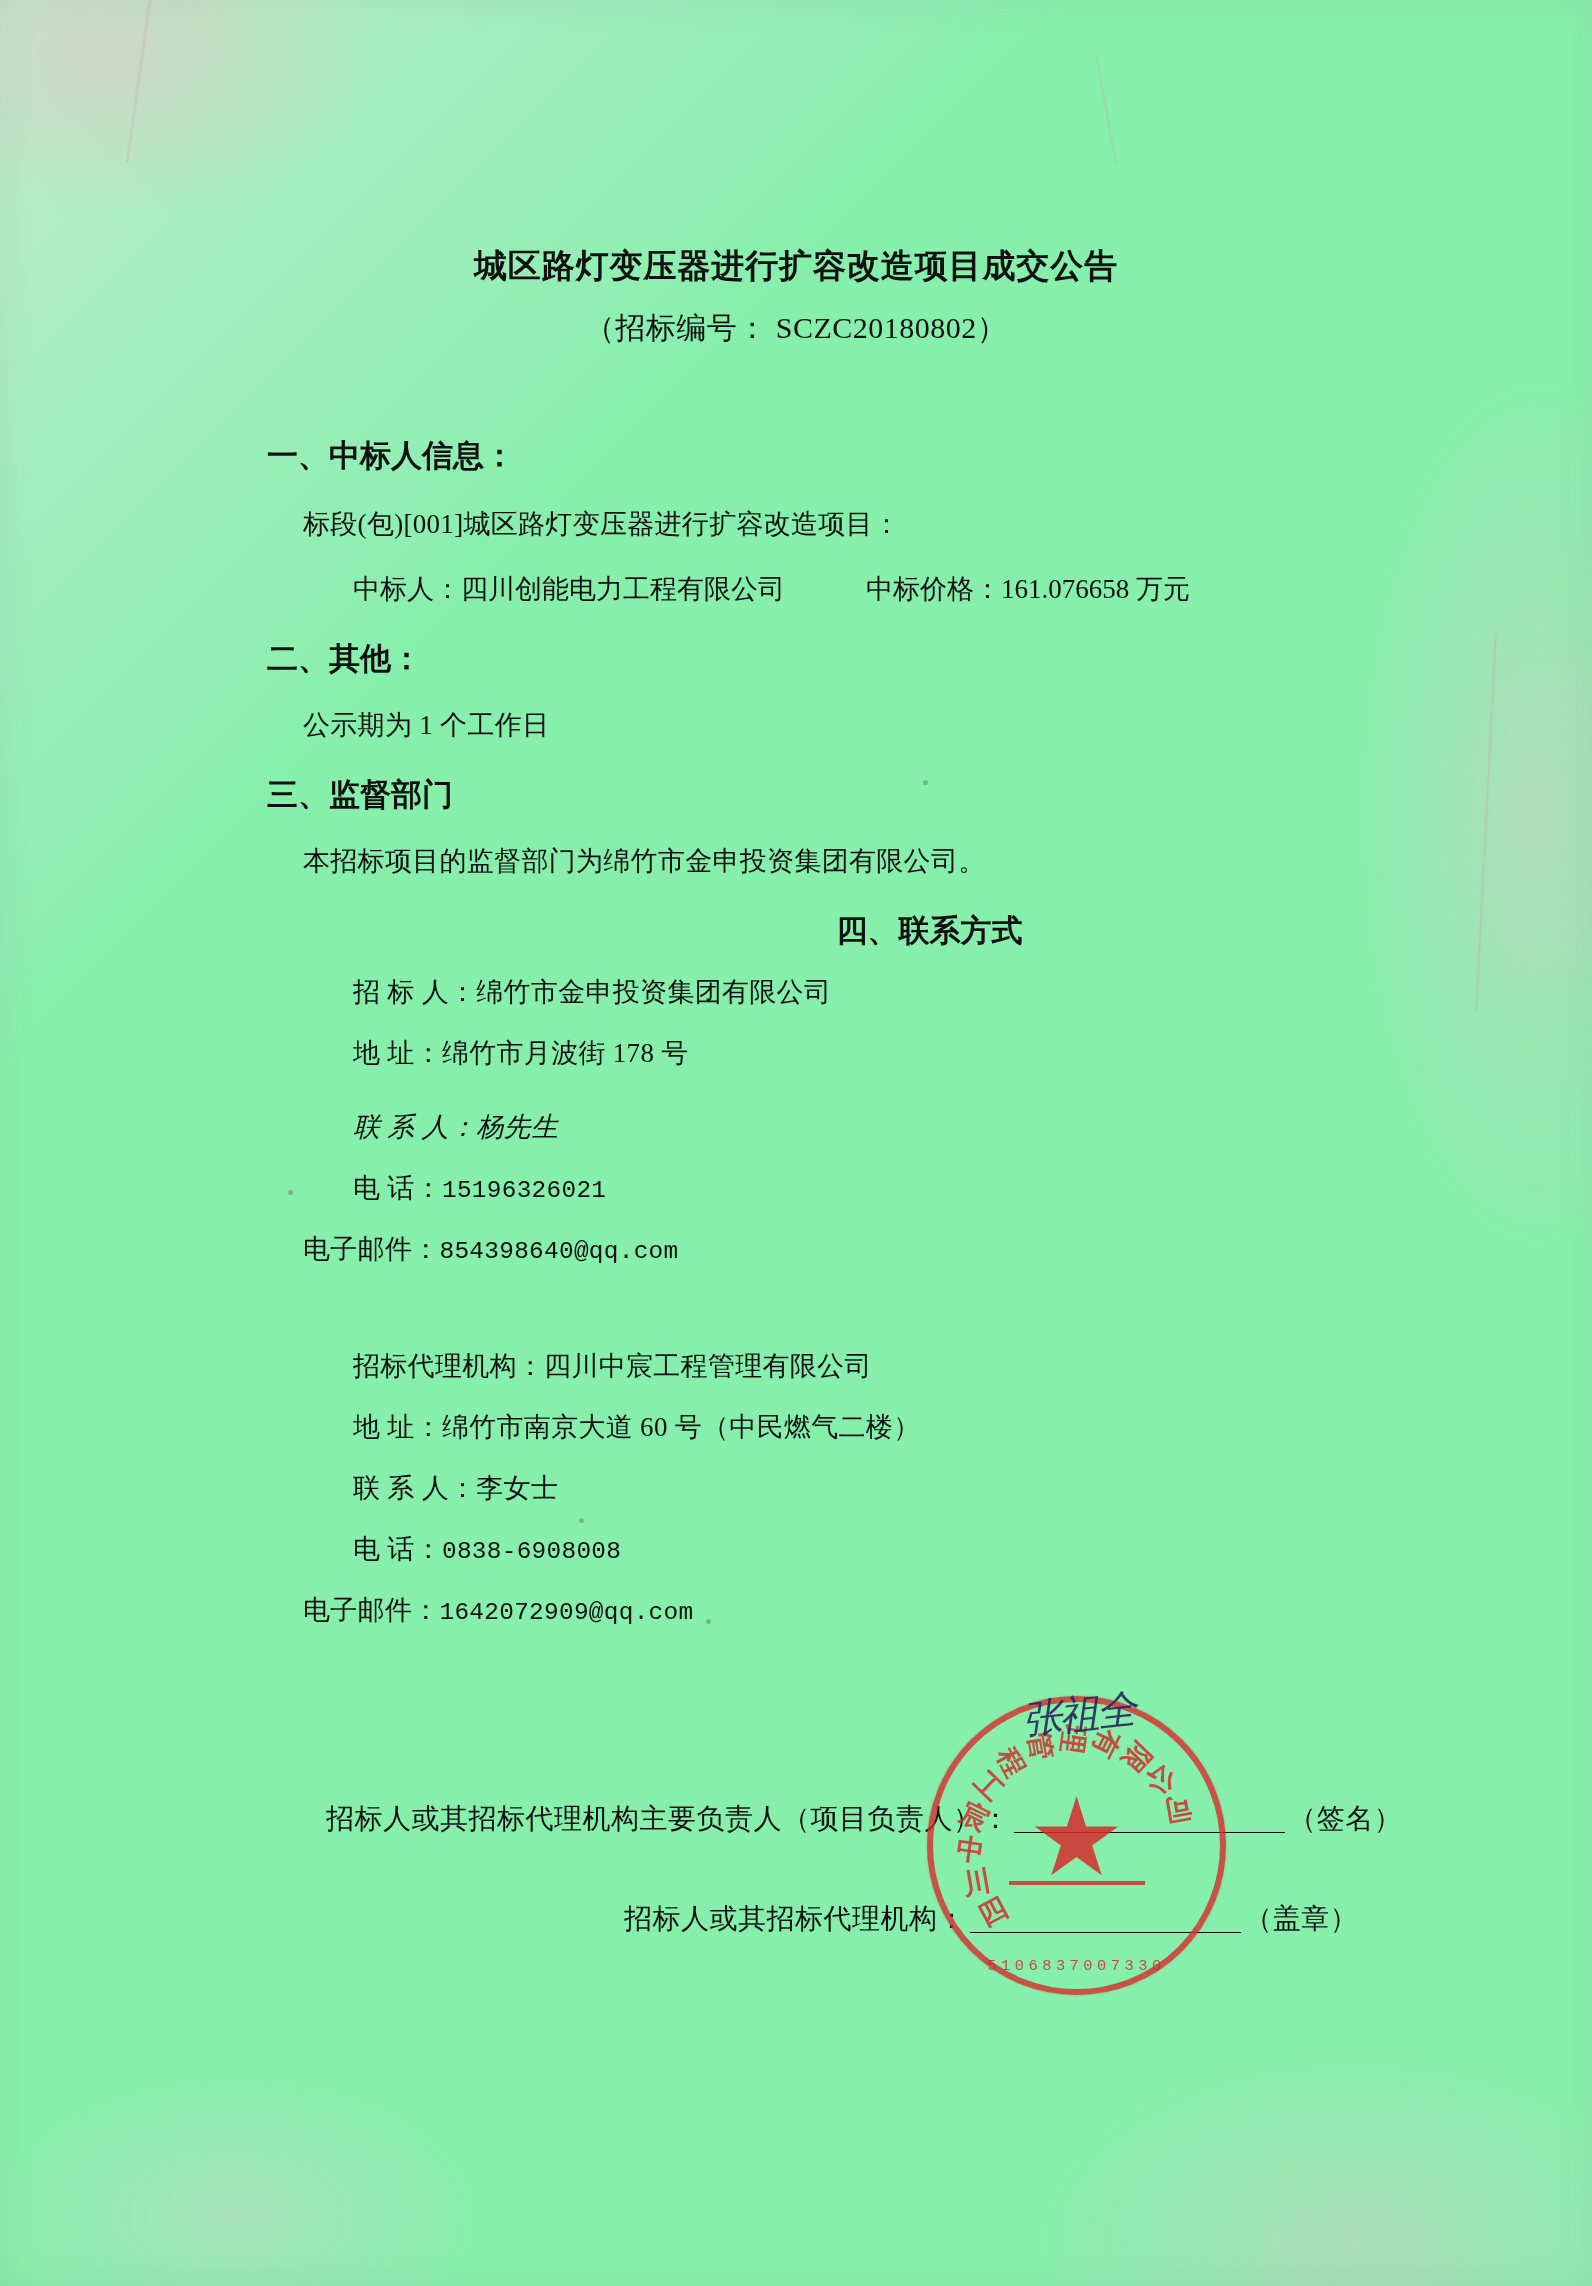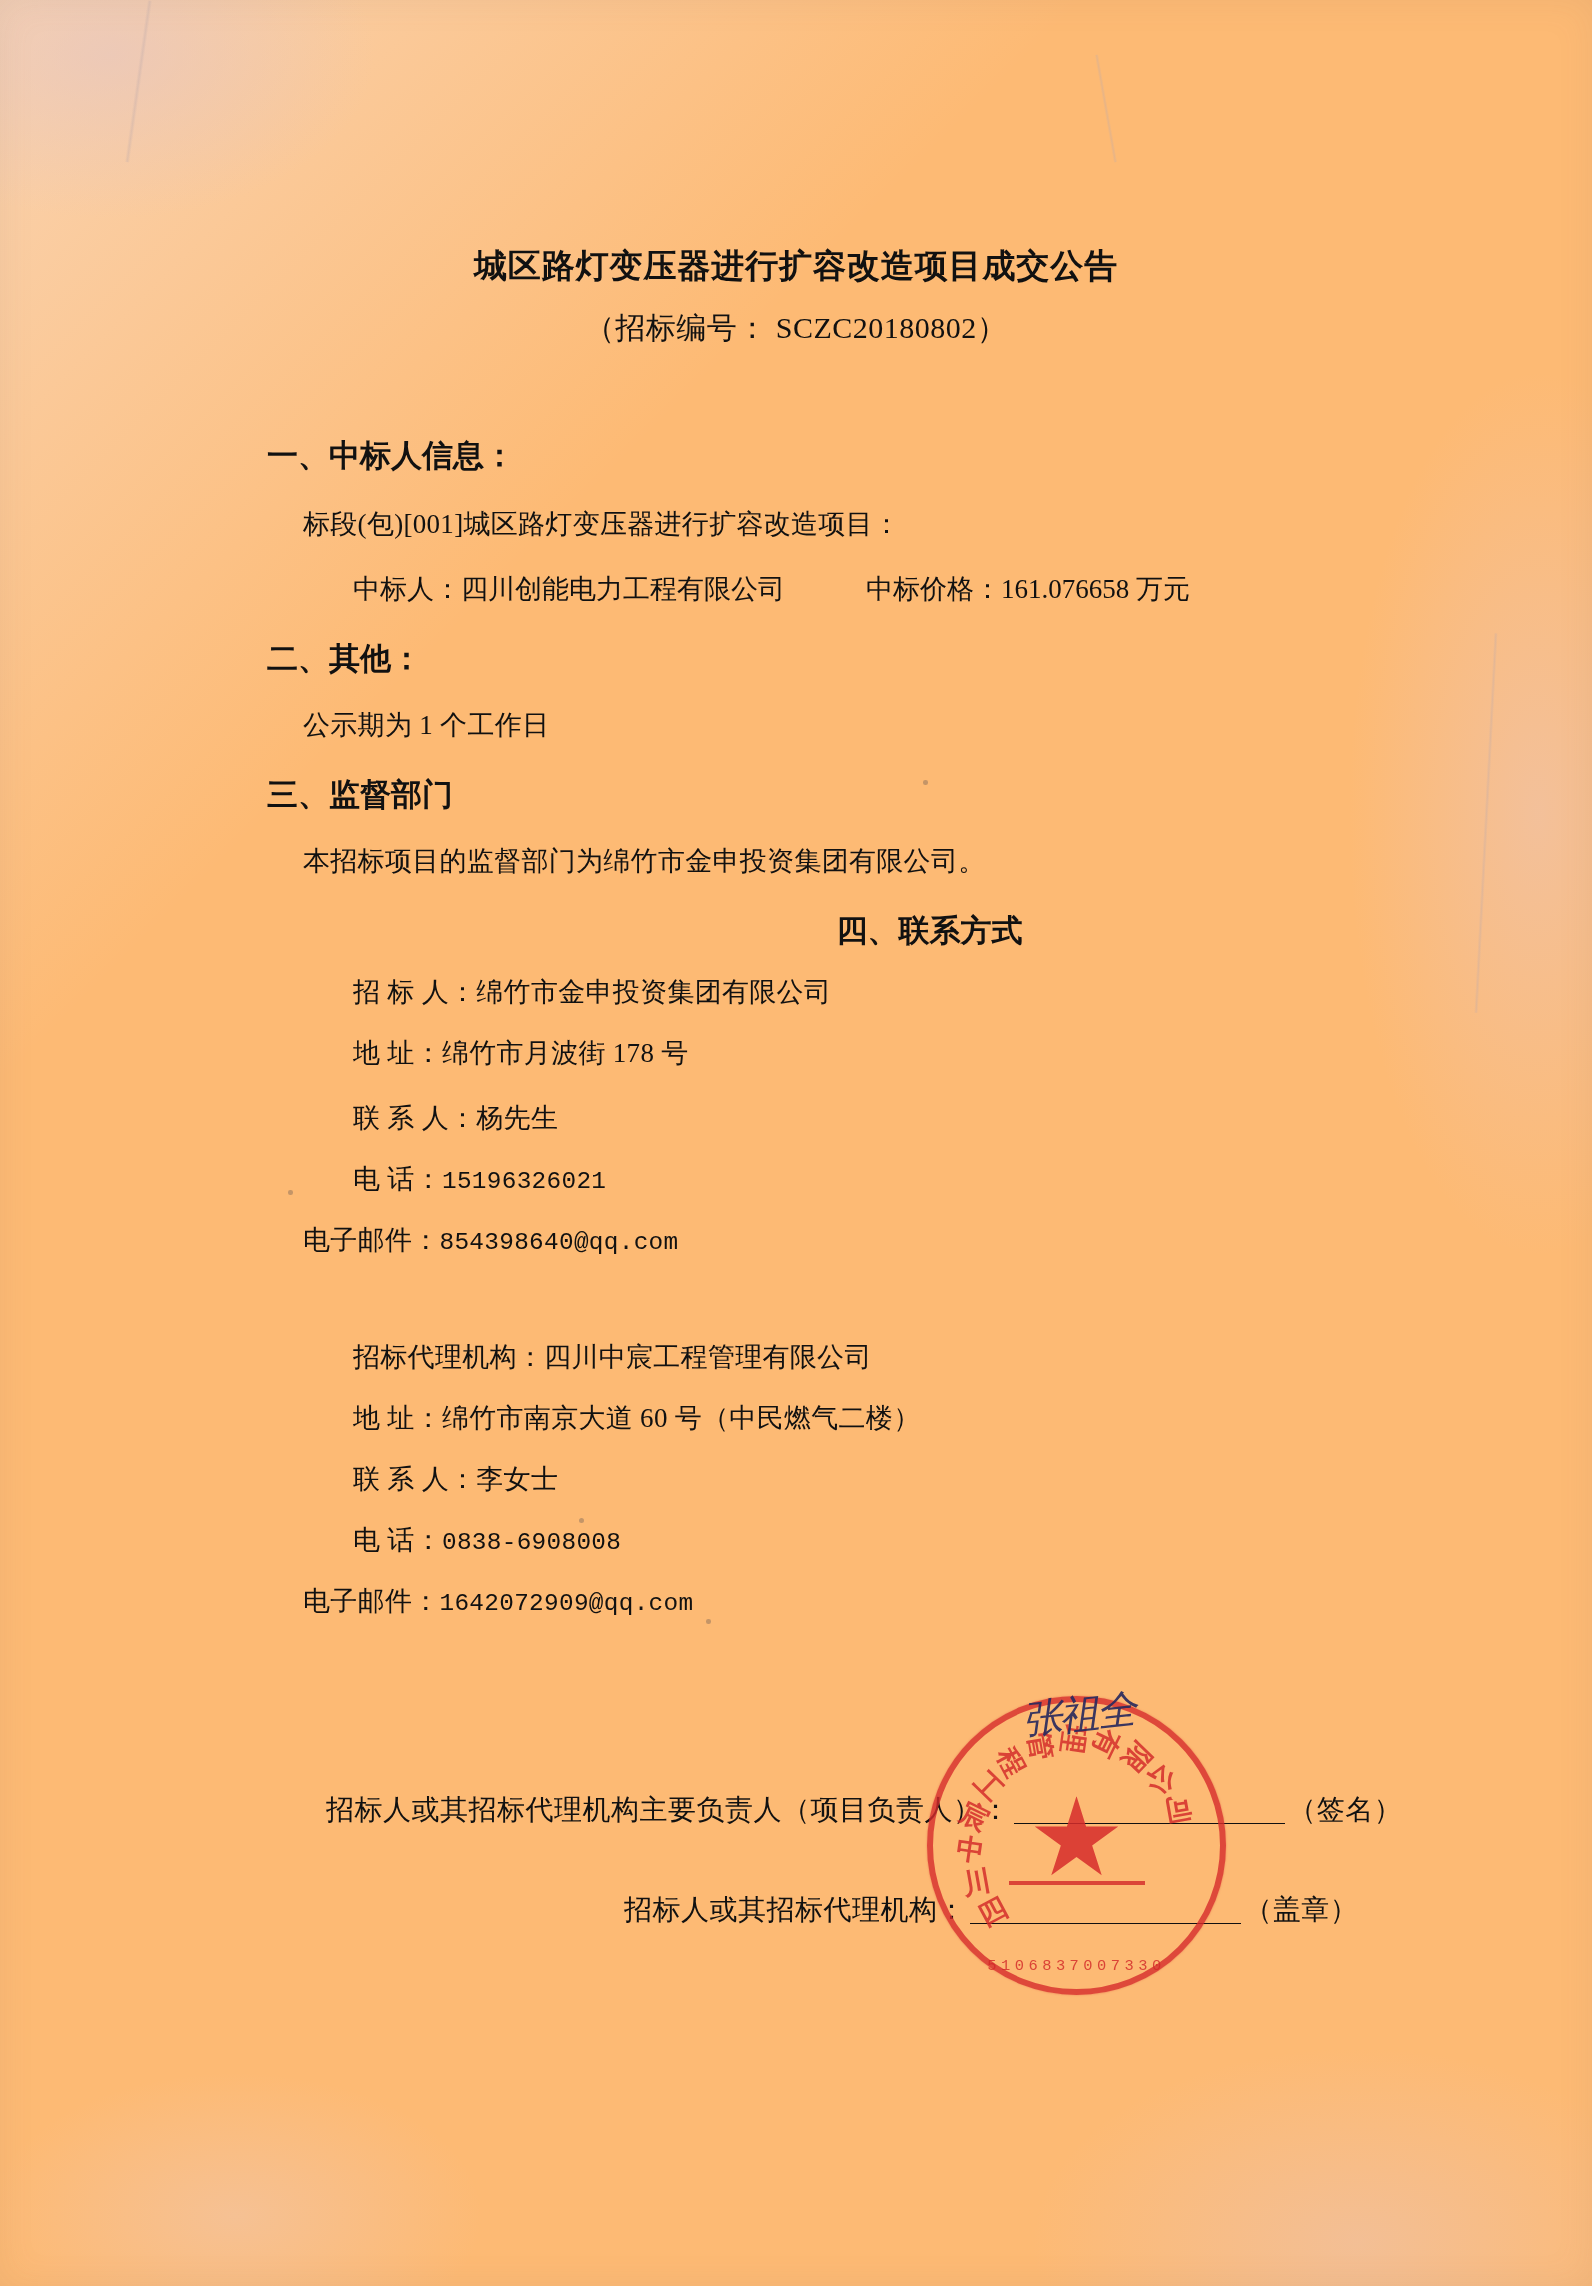--- a/index.html
+++ b/index.html
@@ -5,21 +5,21 @@
   html, body {
     margin: 0;
     padding: 0;
     background: #d8d8d8;
   }
   .page {
     position: relative;
     width: 1592px;
     height: 2287px;
     margin: 0 auto;
-    background: #fdba74;
+    background: #86efac;
     overflow: hidden;
     font-family: "Liberation Serif", "DejaVu Serif", serif;
     color: #111;
   }
   
   .paper-tint {
     position: absolute;
     inset: 0;
     background:
       radial-gradient(ellipse 380px 235px at 109px 54px, rgba(226,196,196,0.55), rgba(253,251,250,0) 70%),
@@ -215,21 +215,21 @@
     <div class="body-line" style="margin-top:27px;">本招标项目的监督部门为绵竹市金申投资集团有限公司。</div>
 
     <div class="sec-head" style="margin-top:31px;text-align:center;">四、联系方式</div>
 
     <div class="body-line indent-1" style="margin-top:22px;">
       <span>招  标  人：</span><span>绵竹市金申投资集团有限公司</span>
     </div>
     <div class="body-line indent-1" style="margin-top:25px;">
       <span>地      址：</span><span>绵竹市月波街 178 号</span>
     </div>
-    <div class="body-line indent-1" style="margin-top:29px;">
+    <div class="body-line indent-1" style="margin-top:38px;font-style:italic;">
       <span>联  系  人：</span><span>杨先生</span>
     </div>
     <div class="body-line indent-1" style="margin-top:25px;">
       <span>电      话：</span><span class="mono">15196326021</span>
     </div>
     <div class="body-line" style="margin-left:303px; margin-top:25px;">
       <span>电子邮件：</span><span class="mono">854398640@qq.com</span>
     </div>
 
     <div class="body-line indent-1" style="margin-top:81px;">

